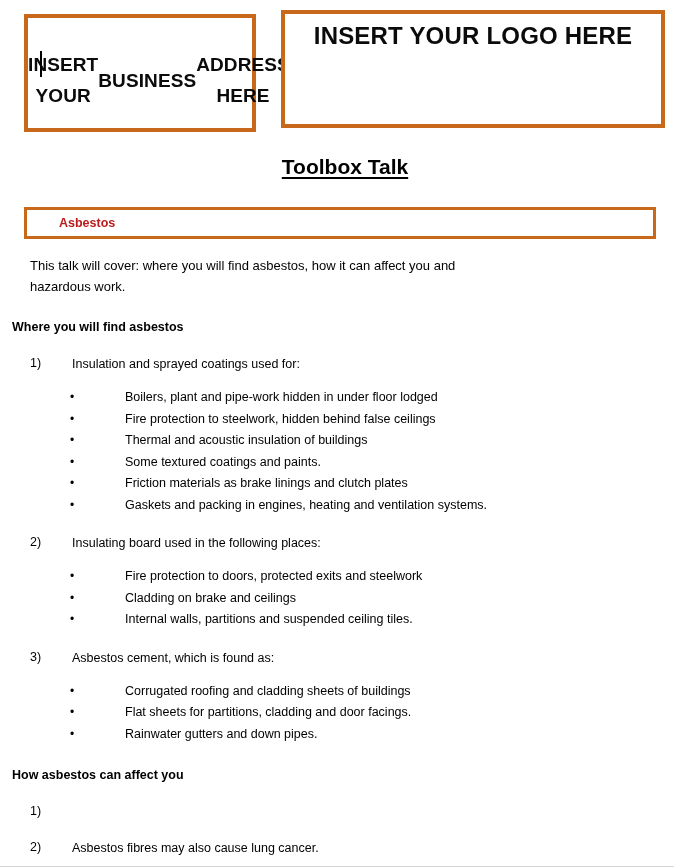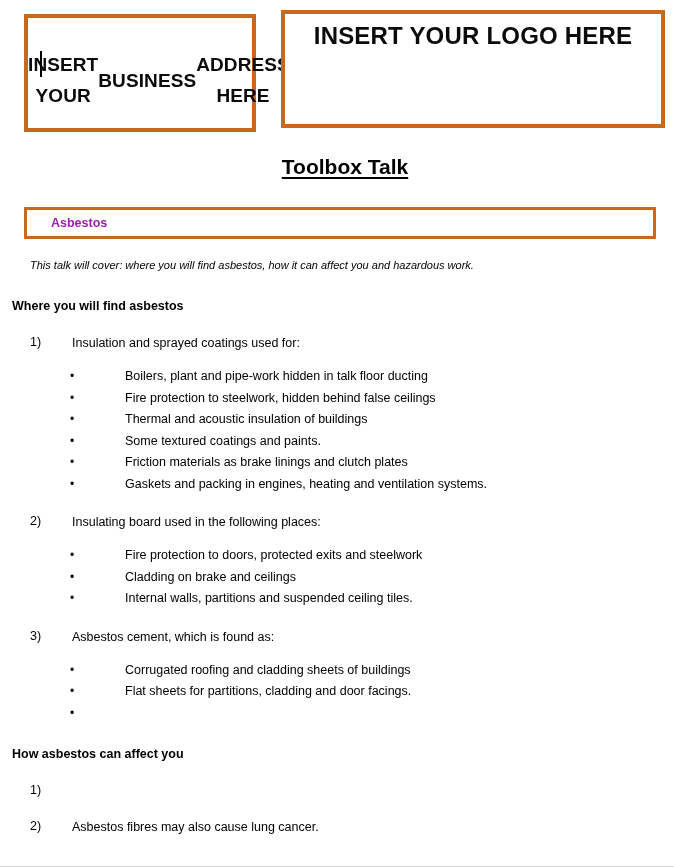--- a/index.html
+++ b/index.html
@@ -101,22 +101,22 @@
     height: 32px;
     border: 3px solid #C8681A;
     box-sizing: border-box;
     background: #ffffff;
     display: flex;
     align-items: center;
   }
   .topic-label {
     font-size: 12.5px;
     font-weight: bold;
-    padding-left: 24px;
-    color: #a21caf;
+    padding-left: 32px;
+    color: #b91c1c;
   }
 
   
   .content {
     padding: 0 0 0 0;
     font-size: 12.5px;
     line-height: 20px;
   }
 
   .overview-row {
@@ -124,24 +124,23 @@
     margin-top: 16px;
     padding-left: 30px;
   }
   .overview-label {
     font-weight: bold;
     width: 100px;
     flex: 0 0 100px;
     font-size: 12.5px;
   }
   .overview-text {
-    font-size: 11px;
+    font-size: 13px;
     line-height: 21px;
     max-width: 450px;
-    font-style: italic;
   }
 
   .section-heading {
     font-weight: bold;
     font-size: 12.5px;
     margin-top: 20px;
     padding-left: 12px;
   }
 
   .num-item {
@@ -223,21 +222,21 @@
 
     <div id="sections-root">
         <div class="section-heading">Where you will find asbestos</div>
         <div class="num-item">
           <div class="num-marker">1)</div>
           <div class="num-text">Insulation and sprayed coatings used for:</div>
         </div>
         <div class="bullet-list">
           <div class="bullet-item">
             <div class="bullet-dot">•</div>
-            <div class="bullet-text">Boilers, plant and pipe-work hidden in talk floor ducting</div>
+            <div class="bullet-text">Boilers, plant and pipe-work hidden in under floor lodged</div>
           </div>
           <div class="bullet-item">
             <div class="bullet-dot">•</div>
             <div class="bullet-text">Fire protection to steelwork, hidden behind false ceilings</div>
           </div>
           <div class="bullet-item">
             <div class="bullet-dot">•</div>
             <div class="bullet-text">Thermal and acoustic insulation of buildings</div>
           </div>
           <div class="bullet-item">
@@ -279,20 +278,21 @@
           <div class="bullet-item">
             <div class="bullet-dot">•</div>
             <div class="bullet-text">Corrugated roofing and cladding sheets of buildings</div>
           </div>
           <div class="bullet-item">
             <div class="bullet-dot">•</div>
             <div class="bullet-text">Flat sheets for partitions, cladding and door facings.</div>
           </div>
           <div class="bullet-item">
             <div class="bullet-dot">•</div>
+            <div class="bullet-text">Rainwater gutters and down pipes.</div>
           </div>
         </div>
         <div class="section-heading">How asbestos can affect you</div>
         <div class="num-item">
           <div class="num-marker">1)</div>
         </div>
         <div class="num-item">
           <div class="num-marker">2)</div>
           <div class="num-text">Asbestos fibres may also cause lung cancer.</div>
         </div>

